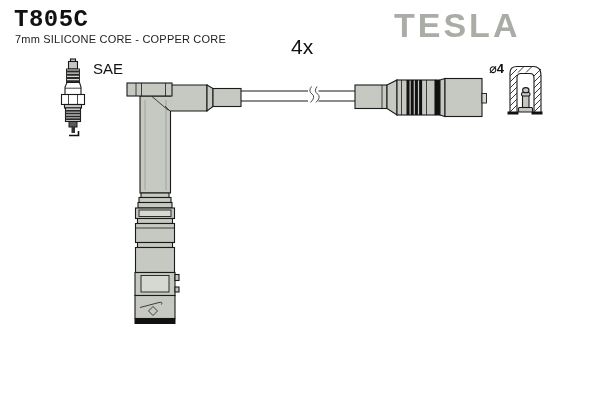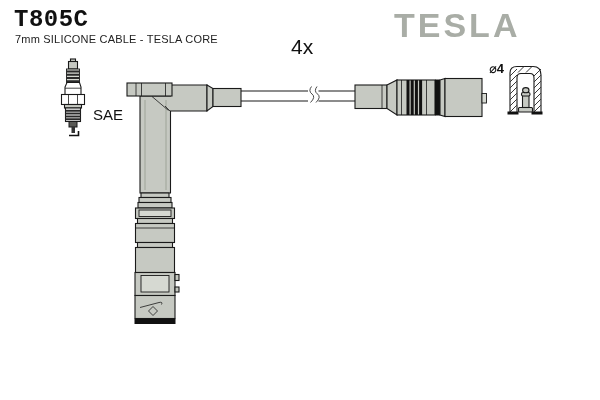--- a/index.html
+++ b/index.html
@@ -7,39 +7,39 @@
     width:600px;height:400px;overflow:hidden;position:relative;
     background:var(--background,#fff);
     font-family:"Liberation Sans","DejaVu Sans",sans-serif;
     color:var(--text,#111);
   }
   .abs{position:absolute;}
   .product-code{left:14px;top:6px;font-size:24px;font-weight:bold;letter-spacing:.5px;font-family:Liberation Mono, monospace;}
   .product-desc{left:15px;top:33px;font-size:11px;letter-spacing:.2px;color:#222;}
   .brand-logo{left:394px;top:6px;font-size:34px;font-weight:900;letter-spacing:3px;
     color:var(--logo-gray,#a9ada6);}
-  .sae-label{left:93px;top:60px;font-size:15px;margin-top:46px;}
+  .sae-label{left:93px;top:60px;font-size:15px;}
   .qty-label{left:291px;top:35px;font-size:21px;}
   .dia-label{left:489px;top:61px;font-size:13px;font-weight:bold;}
   svg{position:absolute;left:0;top:0;}
   .part{fill:var(--part-fill,#c6c9c2);stroke:var(--outline,#1a1a1a);stroke-width:1.1;}
   .part-light{fill:var(--part-fill-light,#d6d9d2);stroke:var(--outline,#1a1a1a);stroke-width:.9;}
   .white-part{fill:#ffffff;stroke:var(--outline,#1a1a1a);stroke-width:1.1;}
   .black-part{fill:var(--band-black,#111);stroke:none;}
   .oline{stroke:var(--outline,#1a1a1a);stroke-width:1.1;fill:none;}
   .oline-thin{stroke:var(--outline,#1a1a1a);stroke-width:.8;fill:none;}
   .detail{stroke:var(--part-fill-dark,#9aa094);stroke-width:.9;fill:none;}
   .dark-stripe{stroke:#2a2a2a;stroke-width:2;fill:none;}
   .hatch{stroke:#3a3a3a;stroke-width:1;fill:none;}
 </style>
 </head>
 <body>
 
 <div class="abs product-code">T805C</div>
-<div class="abs product-desc">7mm SILICONE CABLE - TESLA CORE</div>
+<div class="abs product-desc">7mm SILICONE CORE - COPPER CORE</div>
 <div class="abs brand-logo">TESLA</div>
 
 <div class="abs sae-label">SAE</div>
 <div class="abs qty-label">4x</div>
 <div class="abs dia-label">⌀4</div>
 
 <svg width="600" height="400" viewBox="0 0 600 400">
 
   <g>
     <rect x="70.5" y="59" width="5" height="3.2" class="part"></rect>

